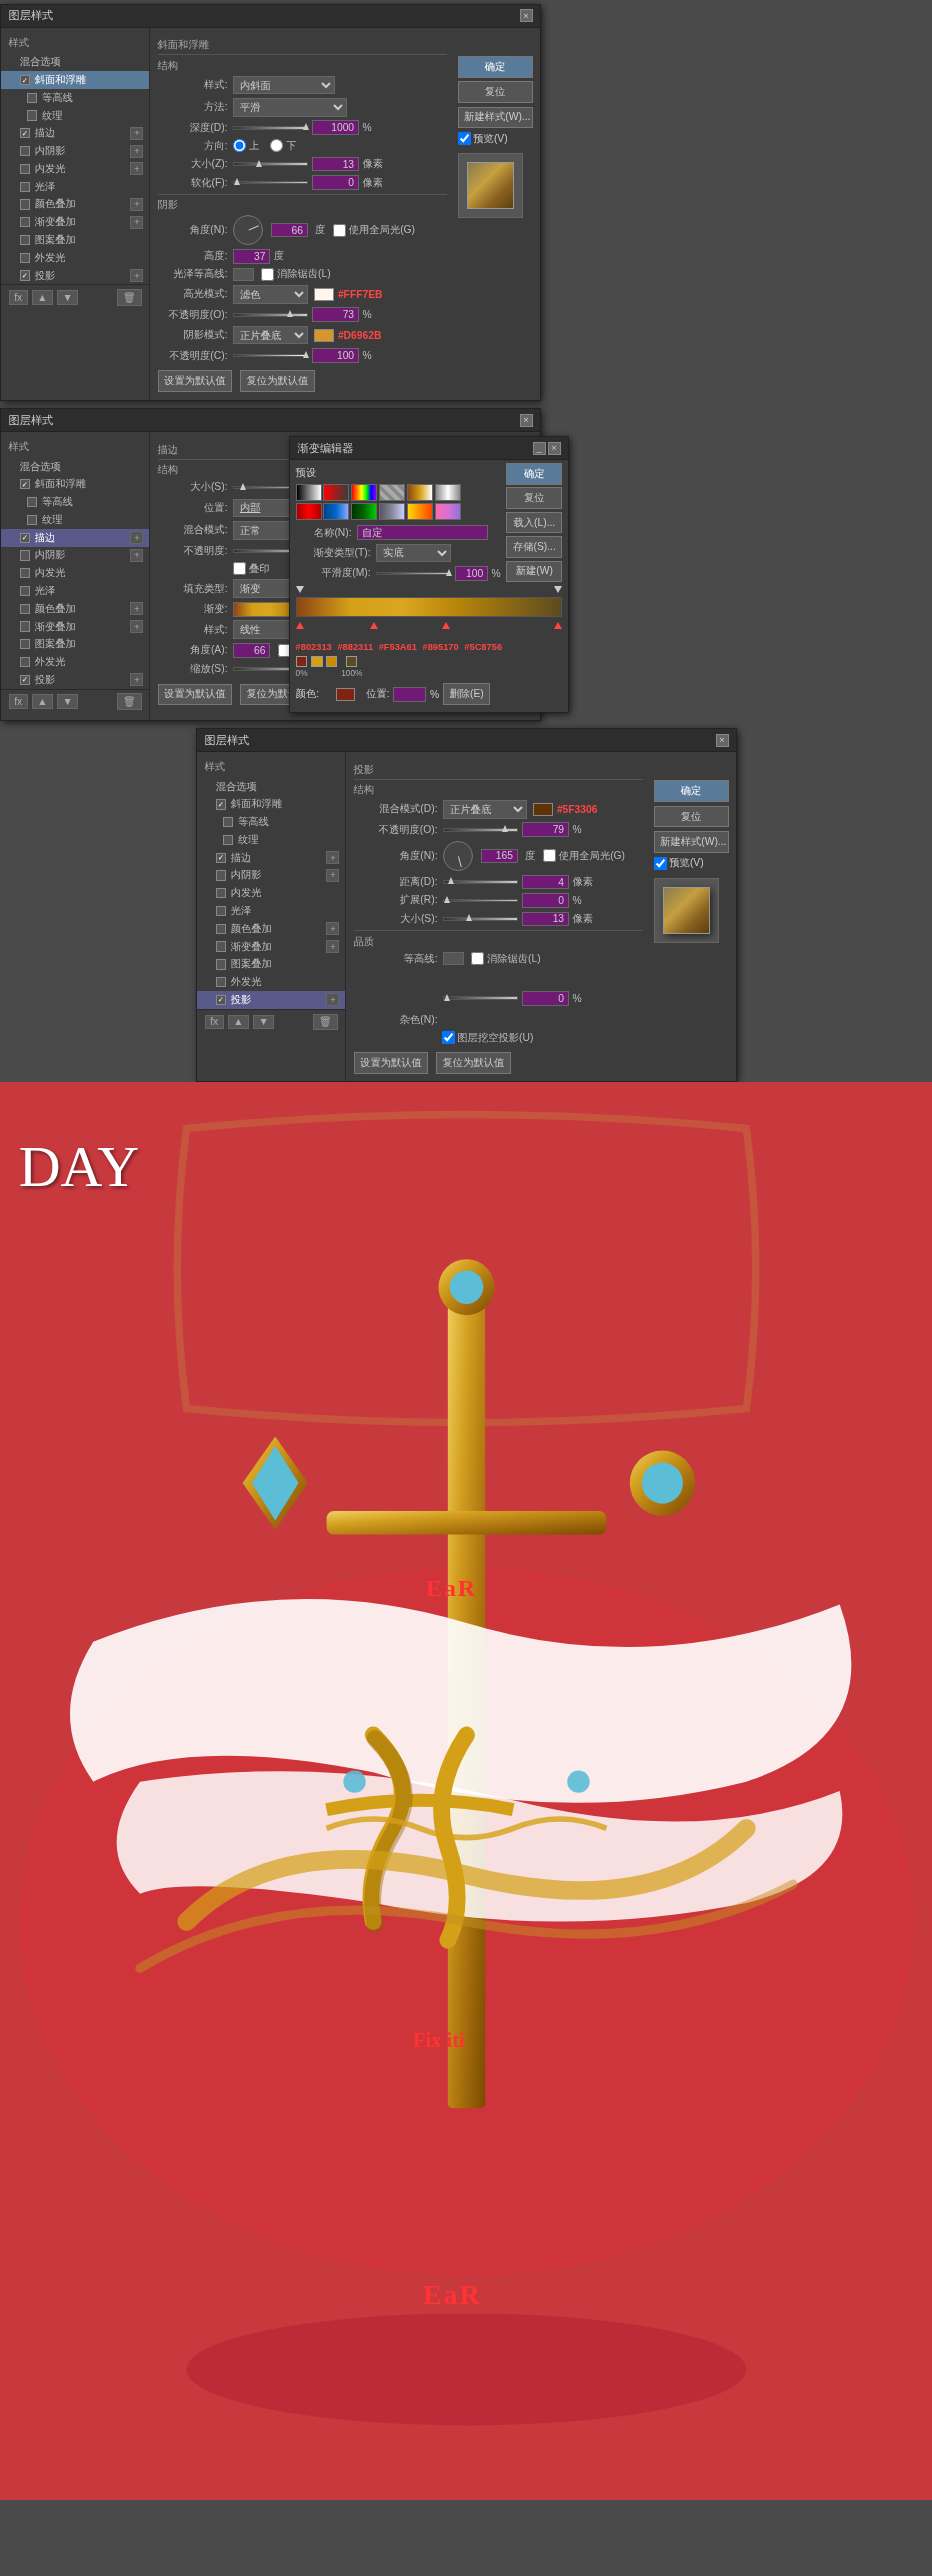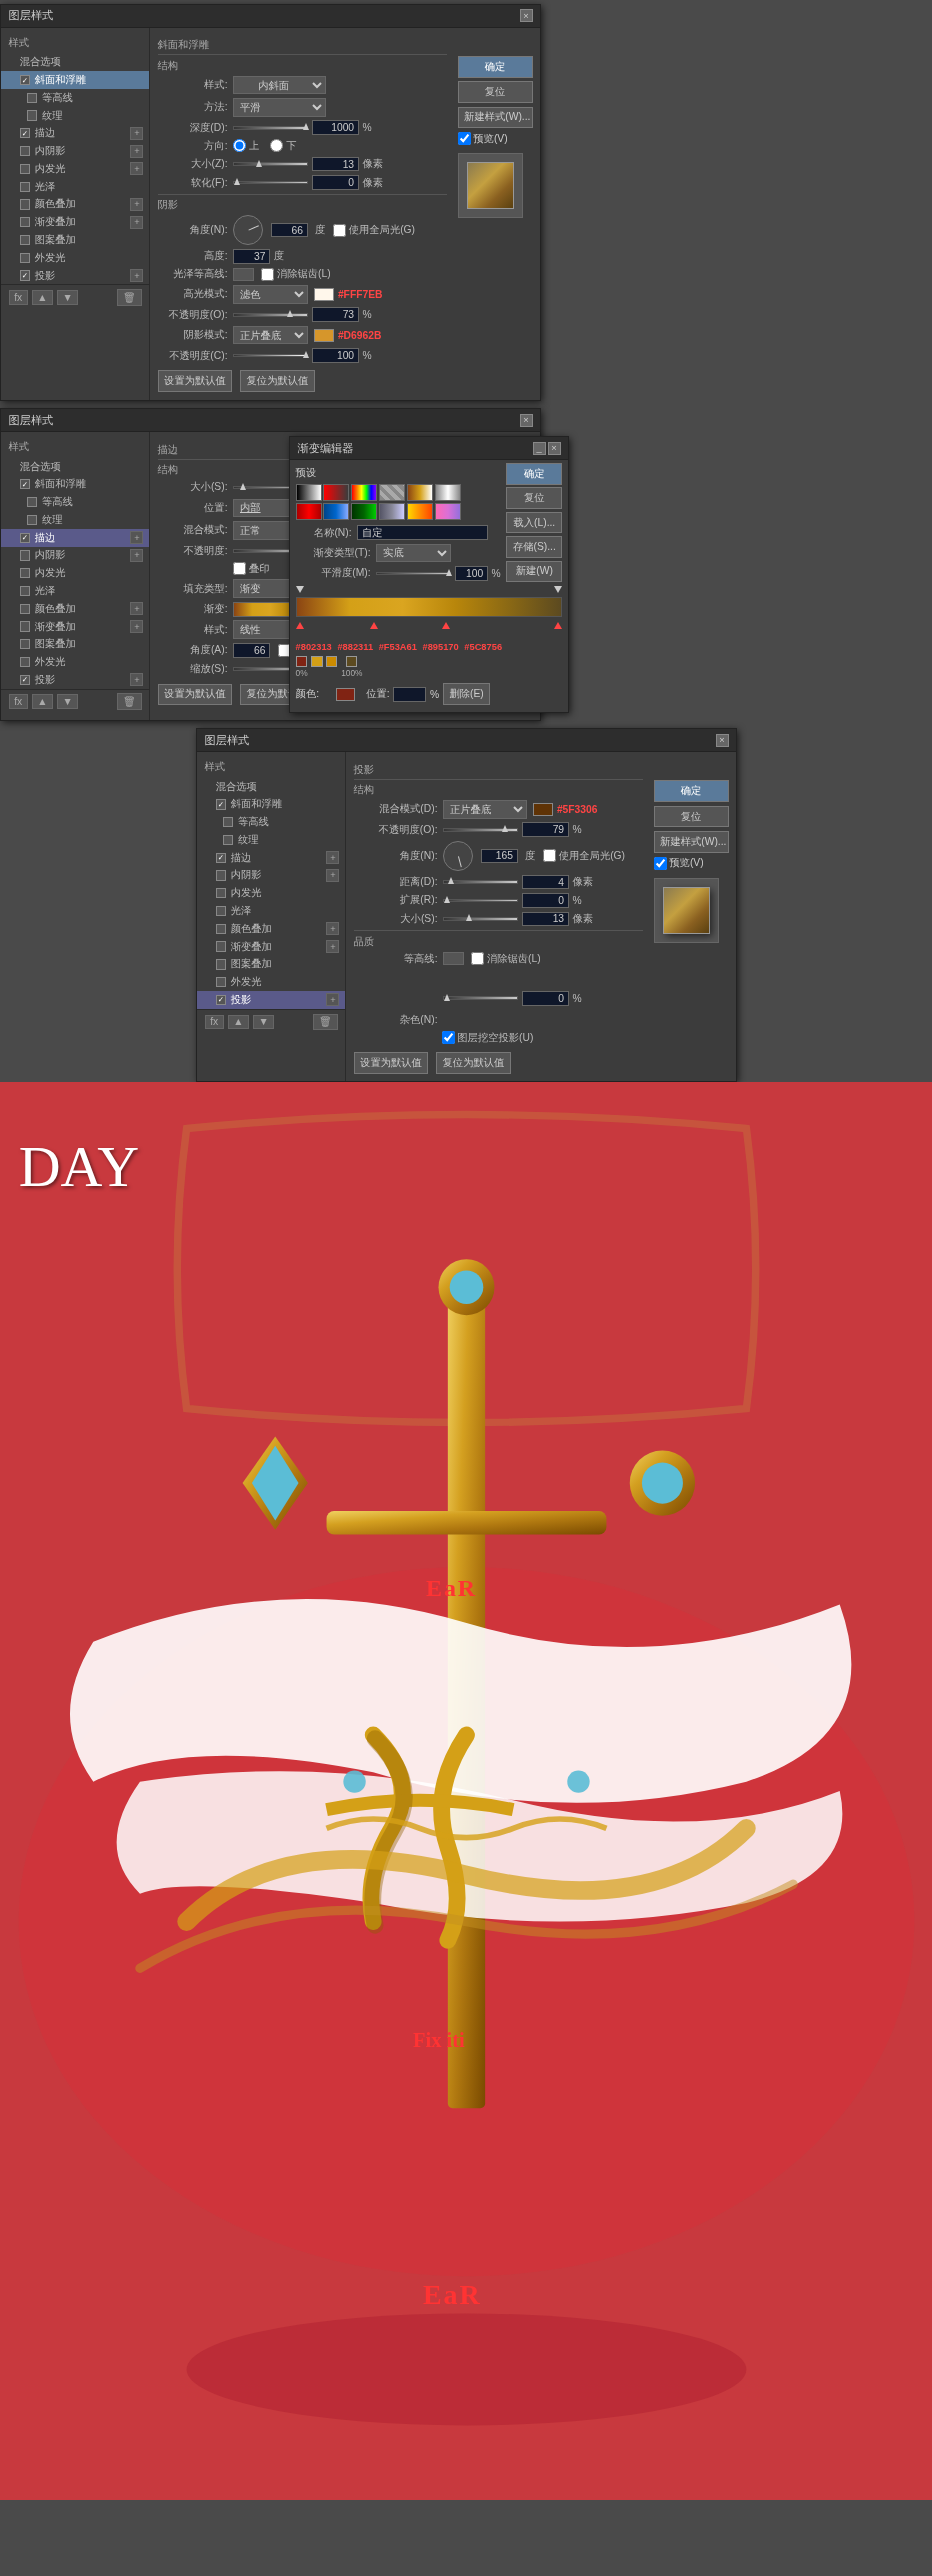--- a/index.html
+++ b/index.html
@@ -178,21 +178,21 @@
 
     .form-label {
       width: 70px;
       text-align: right;
       margin-right: 5.6px;
       flex-shrink: 0;
       font-size: 10.3px;
     }
 
     .ps-input {
-      background: #0f172a;
+      background: #701a75;
       border: 0.9px solid #666;
       color: #ccc;
       font-size: 10.3px;
       padding: 0.9px 3.7px;
       width: 47px;
       text-align: right;
     }
 
     .ps-select {
       background: #555;
@@ -343,27 +343,27 @@
     </div>
 
     <div class="content-area" style="padding-right: 93px;">
       <div class="section-header">
         <span>斜面和浮雕</span>
       </div>
       <div style="font-size:10.3px; color:#aaa; margin-bottom:2.8px;">结构</div>
 
       <div class="form-row">
         <span class="form-label">样式:</span>
-        <select class="ps-select" style="width:93px;text-align:center;">
+        <select class="ps-select" style="width:102px;">
           <option>内斜面</option>
         </select>
       </div>
       <div class="form-row">
         <span class="form-label">方法:</span>
-        <select class="ps-select" style="width:93px;">
+        <select class="ps-select" style="width:114px;">
           <option>平滑</option>
         </select>
       </div>
       <div class="form-row">
         <span class="form-label">深度(D):</span>
         <div style="display:flex;align-items:center;gap:3.7px;">
           <div style="width:75px;height:3.7px;background:linear-gradient(to right,#333,#ccc);border:0.9px solid #555;position:relative;">
             <div style="position:absolute;right:-1.9px;top:-3.7px;width:0;height:0;border-left:3.7px solid transparent;border-right:3.7px solid transparent;border-bottom:7.5px solid #ccc;"></div>
           </div>
           <input class="ps-input" type="text" value="1000" style="">

